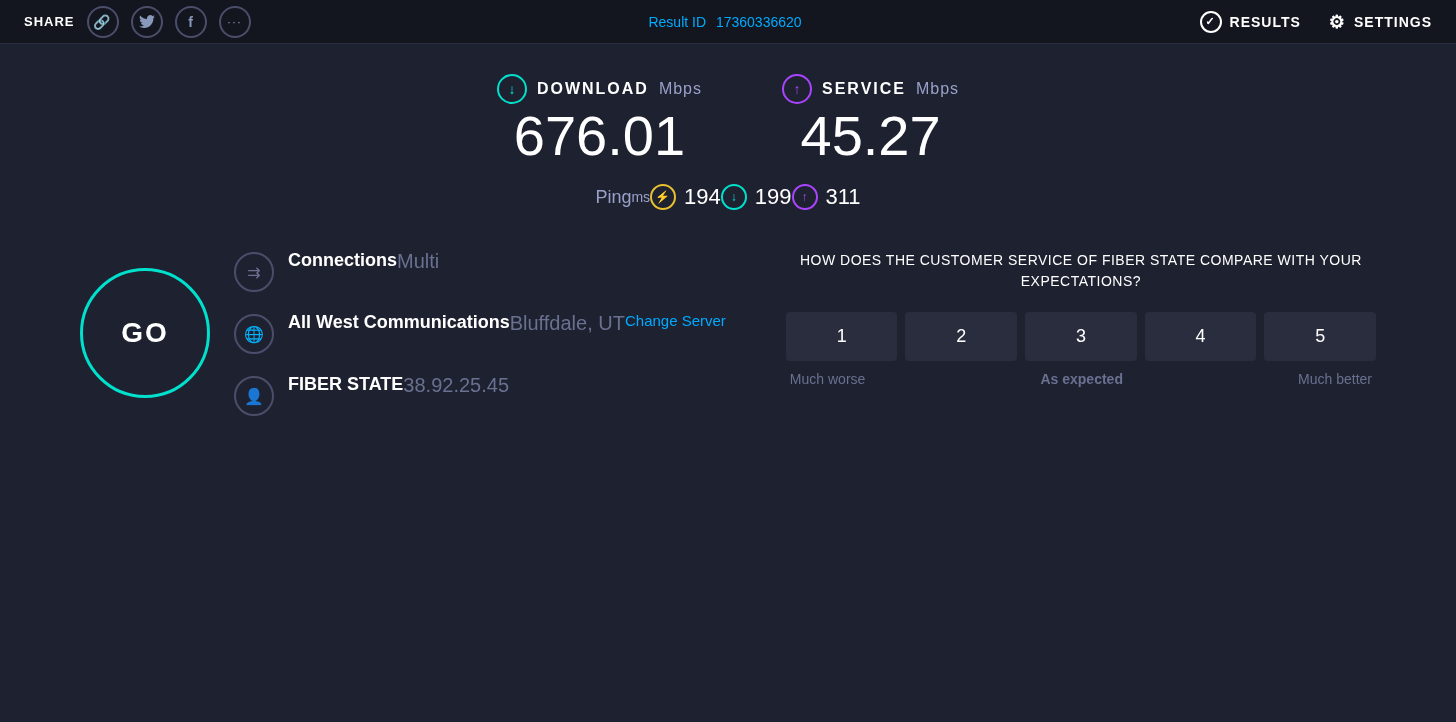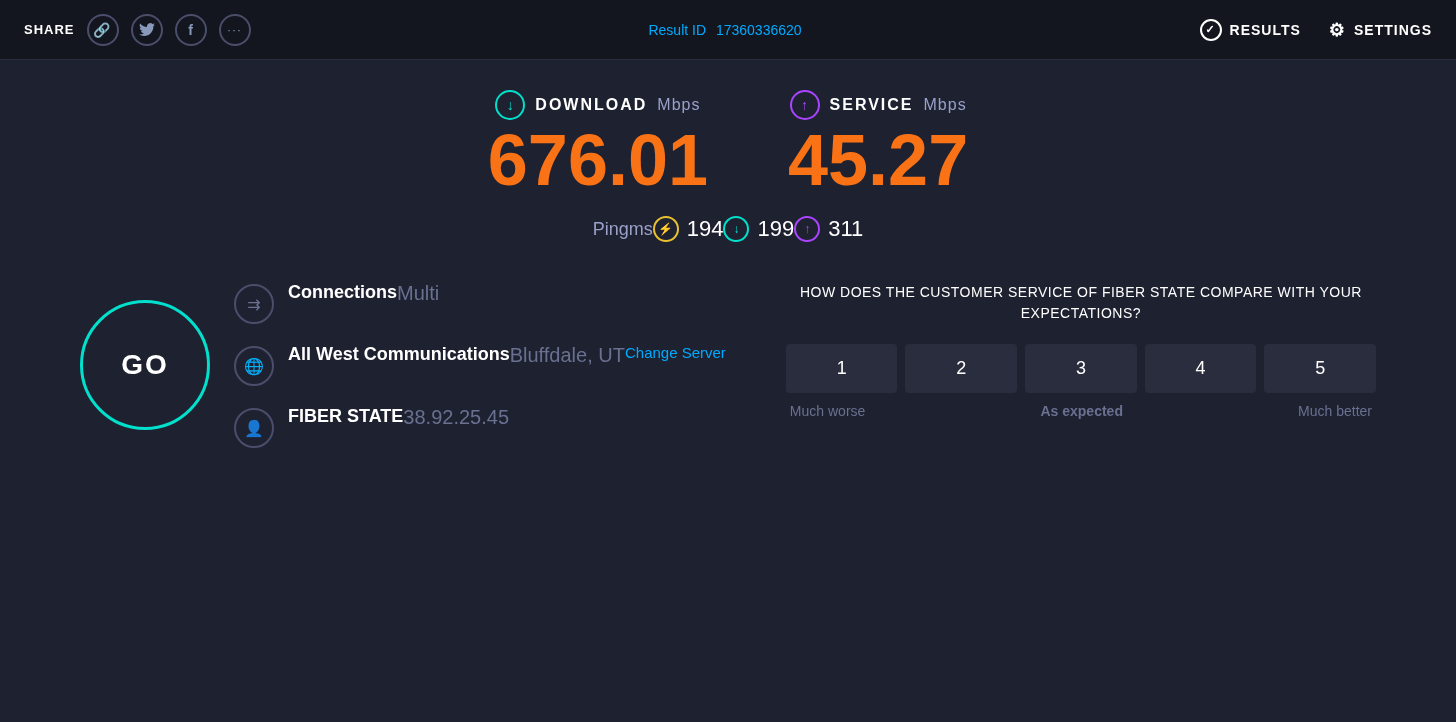--- a/index.html
+++ b/index.html
@@ -12,21 +12,21 @@
       overflow: hidden;
     }
 
     
     .header {
       background-color: #14161f;
       display: flex;
       align-items: center;
       justify-content: space-between;
       padding: 0 24px;
-      height: 60px;
+      height: 44px;
       border-bottom: 1px solid #2a2d3e;
     }
     .header-left {
       display: flex;
       align-items: center;
       gap: 12px;
     }
     .share-label {
       font-size: 13px;
       font-weight: bold;
@@ -134,38 +134,38 @@
       letter-spacing: 2px;
       color: #ffffff;
     }
     .speed-unit {
       font-size: 16px;
       color: #9aa0c8;
       font-weight: normal;
       letter-spacing: 1px;
     }
     .speed-value {
-      font-size: 72px;
-      font-weight: 700;
-      color: #f97316;
+      font-size: 56px;
+      font-weight: 400;
+      color: #ffffff;
       line-height: 1;
     }
 
     
     .ping-section {
       display: flex;
       align-items: center;
       margin-bottom: 40px;
     }
     .ping-label {
       font-size: 18px;
       color: #9aa0c8;
     }
     .ping-unit {
-      font-size: 18px;
+      font-size: 14px;
       color: #9aa0c8;
     }
     .ping-item {
       display: flex;
       align-items: center;
       gap: 8px;
       font-size: 22px;
       color: #ffffff;
     }
     .ping-icon-yellow {

